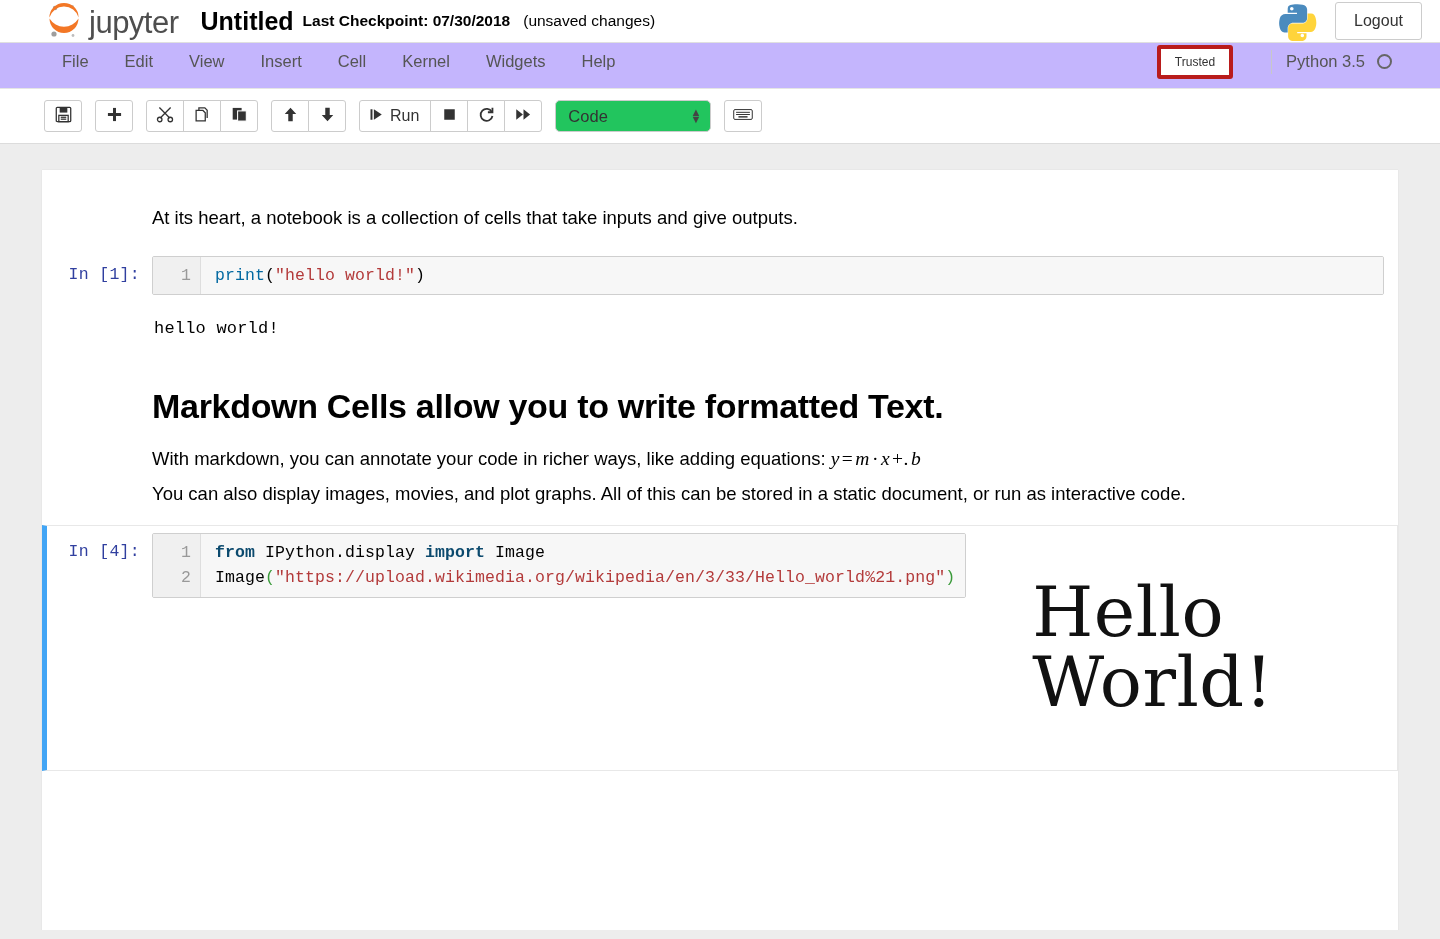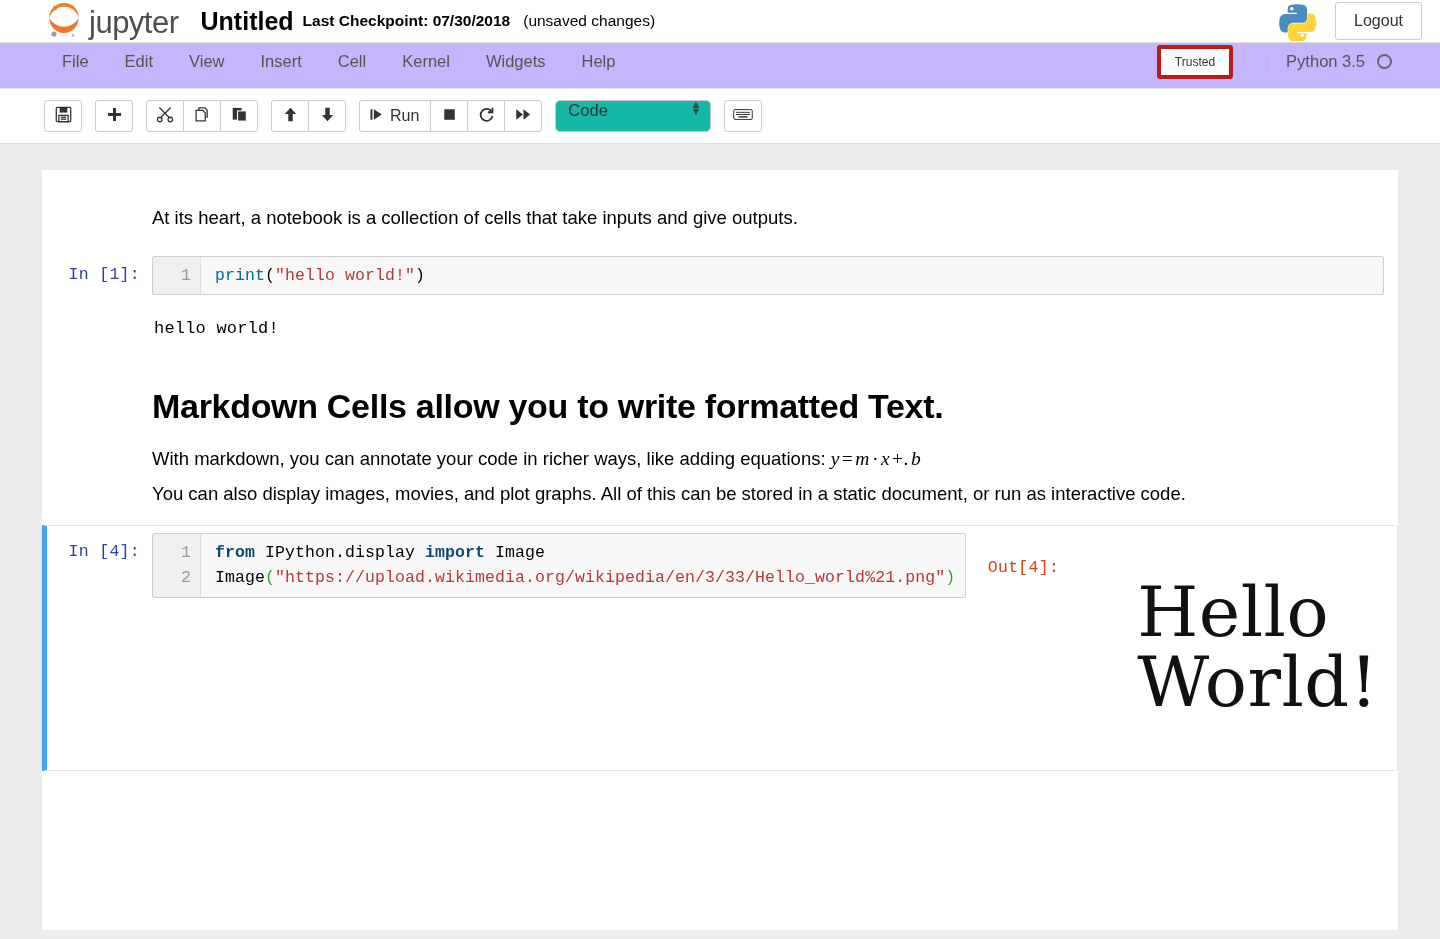--- a/index.html
+++ b/index.html
@@ -170,22 +170,23 @@
     gap: 6px;
     font-size: 16px;
     color: #333;
     font-family: "Liberation Sans", sans-serif;
   }
   .tb-select {
     width: 156px;
     height: 32px;
     border: 1px solid #cccccc;
     border-radius: 5px;
-    background: #14b8a6;
-    display: flex;
+    background: #22c55e;
+    display: flex;
+    align-items: center;
     padding: 0 9px 0 12px;
     box-sizing: border-box;
     font-size: 16.5px;
     color: #333;
     cursor: pointer;
     position: relative;
   }
   .tb-select .sel-arrows {
     margin-left: auto;
     display: flex;
@@ -547,21 +548,20 @@
           <div class="prompt">In [4]:</div>
           <div style="flex:1 1 auto; min-width:0;">
             <div class="input-area">
               <div class="linenos"><span>1</span><br><span>2</span></div>
               <div class="codearea"><span class="tok-kw">from</span><span> IPython.display </span><span class="tok-kw">import</span><span> Image</span><br><span>Image</span><span class="tok-paren">(</span><span class="tok-str">"https://upload.wikimedia.org/wikipedia/en/3/33/Hello_world%21.png"</span><span class="tok-paren">)</span></div>
             </div>
           </div>
         </div>
 
         <div style="display:flex; margin-top:16px;" class="out-cell-inner">
-          <div class="prompt out">Out[4]:</div>
           <div style="flex:1 1 auto; min-width:0;">
             <div class="output-image">
               <div class="hello-img">Hello World!</div>
             </div>
           </div>
         </div>
       </div>
     </div>
 
   </div>

